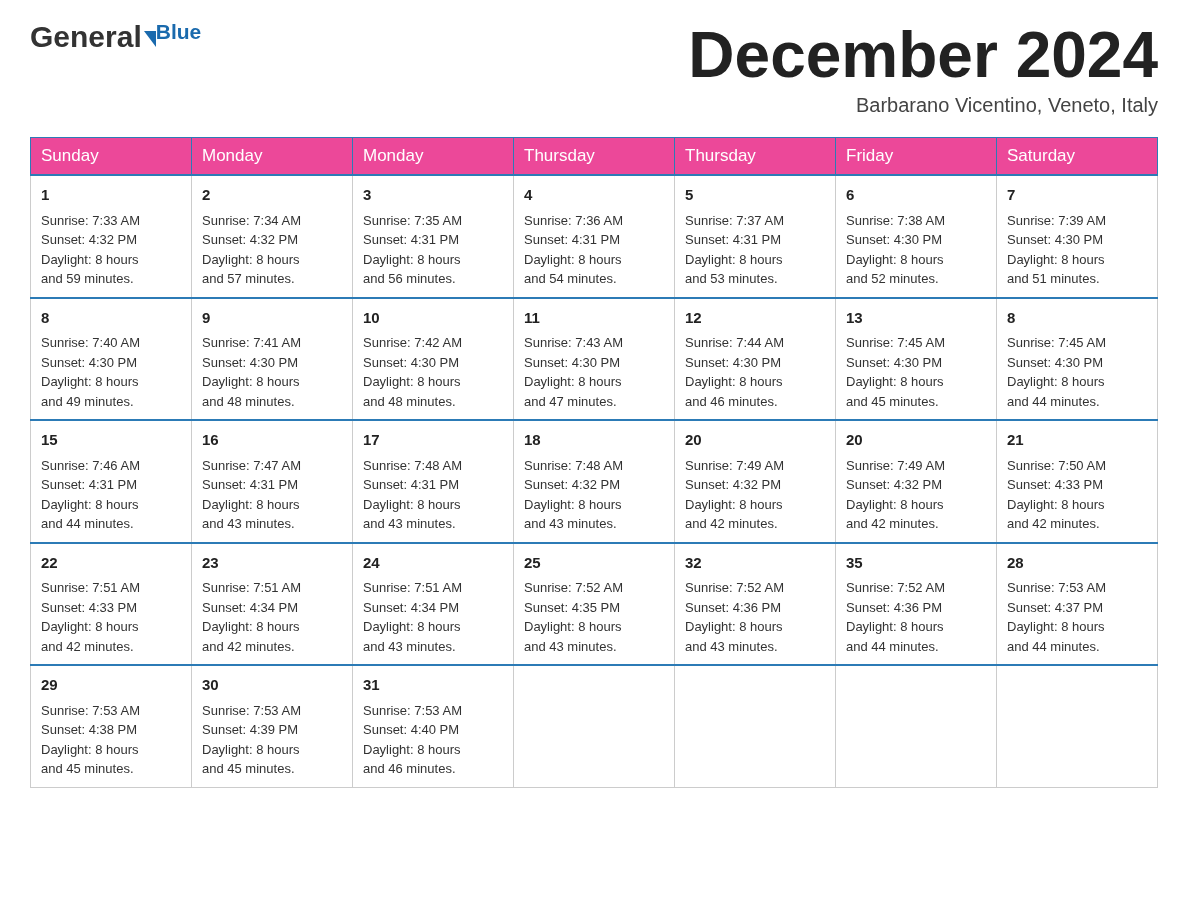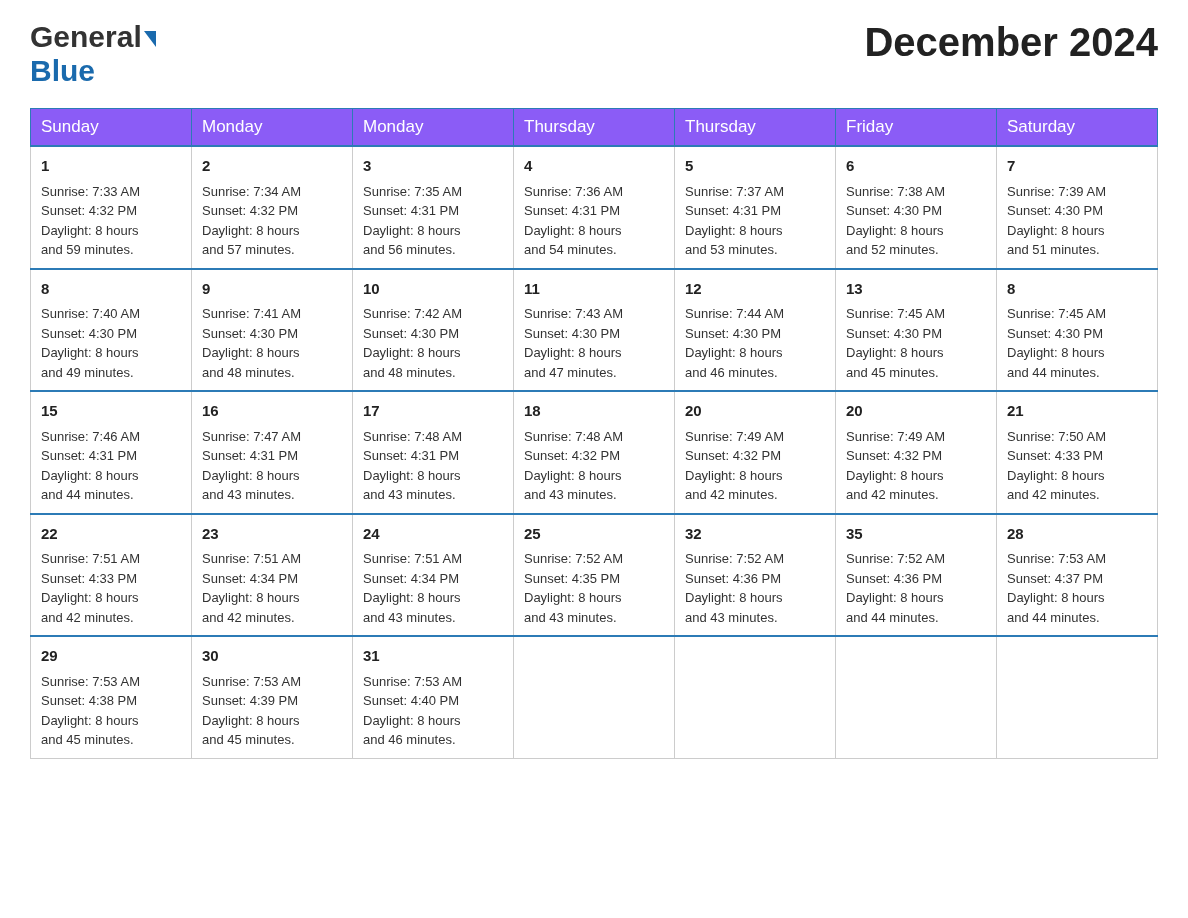--- a/index.html
+++ b/index.html
@@ -11,44 +11,44 @@
       min-height: 918px;
     }
     .header {
       display: flex;
       justify-content: space-between;
       align-items: flex-start;
       margin-bottom: 20px;
     }
     .logo {
       display: flex;
-      flex-direction: column;
+      flex-direction: row;
       align-items: flex-start;
     }
     .title-block {
       text-align: right;
     }
     .month-title {
-      font-size: 40px;
+      font-size: 64px;
       font-weight: bold;
       color: #222;
       line-height: 1.1;
     }
     .location {
       font-size: 20px;
       color: #444;
       margin-top: 4px;
     }
     .calendar {
       width: 100%;
       border-collapse: collapse;
       border: 1px solid #aaa;
     }
     .calendar th {
-      background-color: #8b5cf6;
+      background-color: #ec4899;
       color: #fff;
       font-size: 17px;
       font-weight: normal;
       padding: 8px 10px;
       text-align: left;
       border: 1px solid #2c7bb6;
     }
     .calendar td {
       vertical-align: top;
       padding: 8px 10px;
@@ -89,38 +89,39 @@
       height: 0;
       border-left: 12px solid transparent;
       border-right: 0px solid transparent;
       border-top: 16px solid #1a6aad;
       display: inline-block;
       margin-left: 2px;
       position: relative;
       top: 2px;
     }
     .logo-text-blue {
-      font-size: 30px;
+      font-size: 21px;
       font-weight: bold;
       color: #1a6aad;
     }
   </style>
 </head>
 <body>
 
 <div class="header">
   <div class="logo">
     <div class="logo-row">
       <span class="logo-text-general">General</span>
       <span class="logo-arrow"></span>
     </div>
     <span class="logo-text-blue">Blue</span>
   </div>
   <div class="title-block">
     <div class="month-title">December 2024</div>
+    <div class="location">Barbarano Vicentino, Veneto, Italy</div>
   </div>
 </div>
 
 <table class="calendar">
   <thead>
     <tr>
     <th>Sunday</th>
         <th>Monday</th>
         <th>Monday</th>
         <th>Thursday</th>

